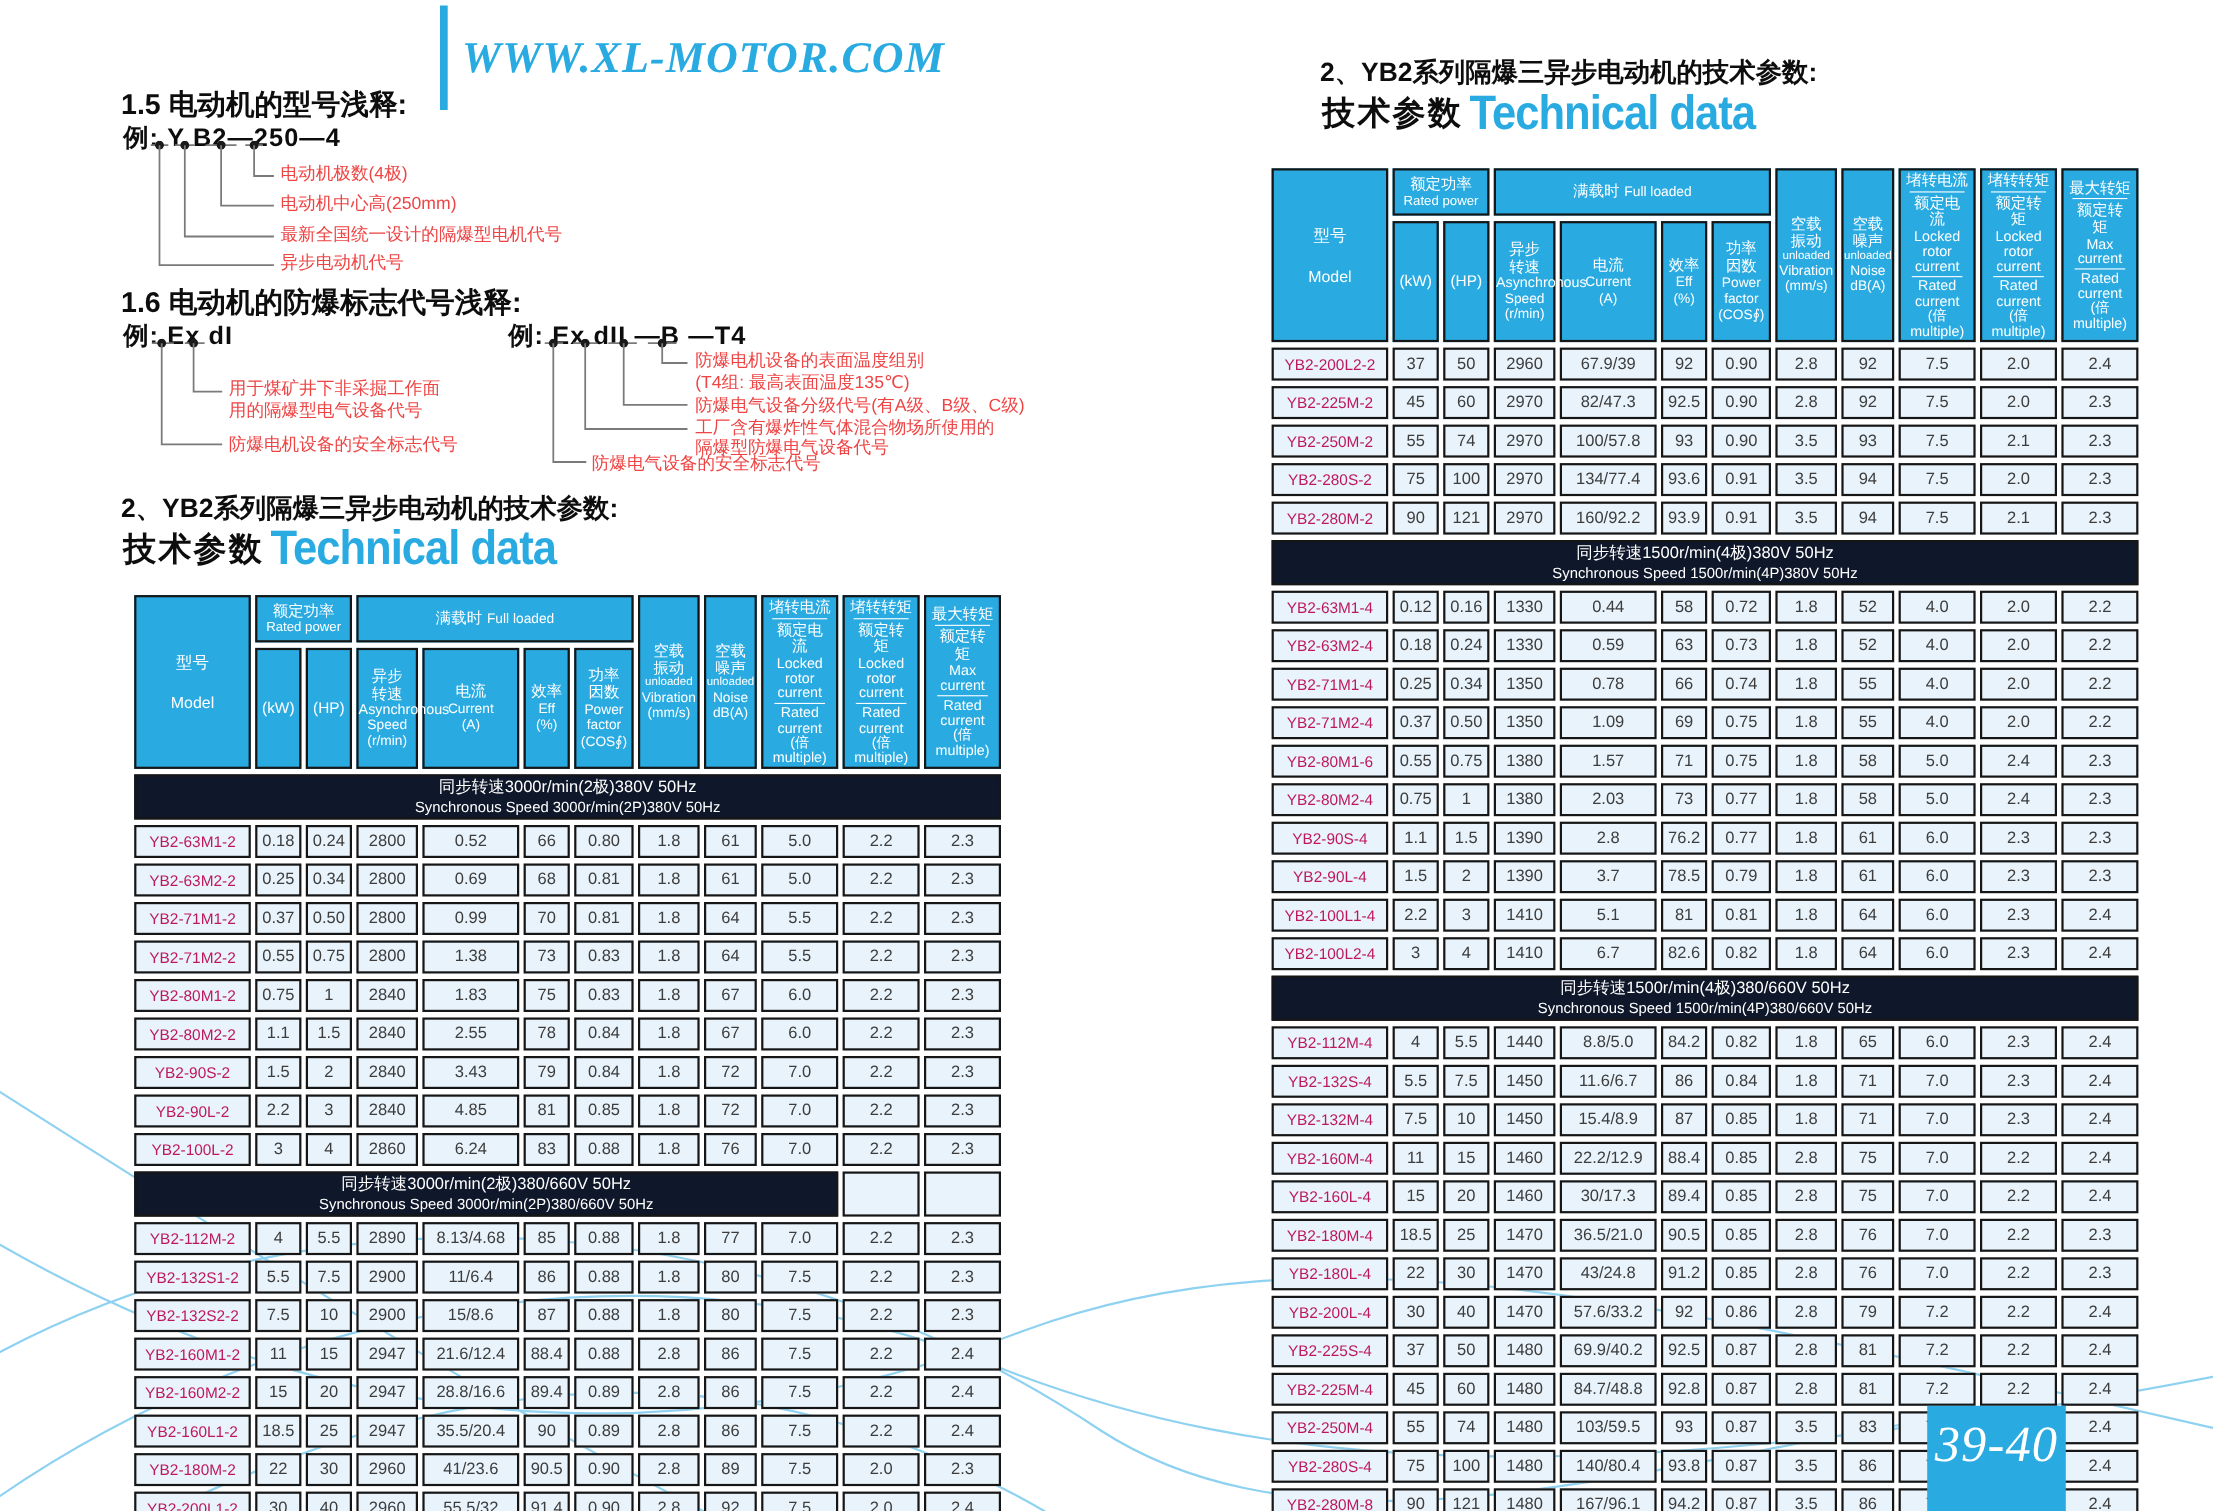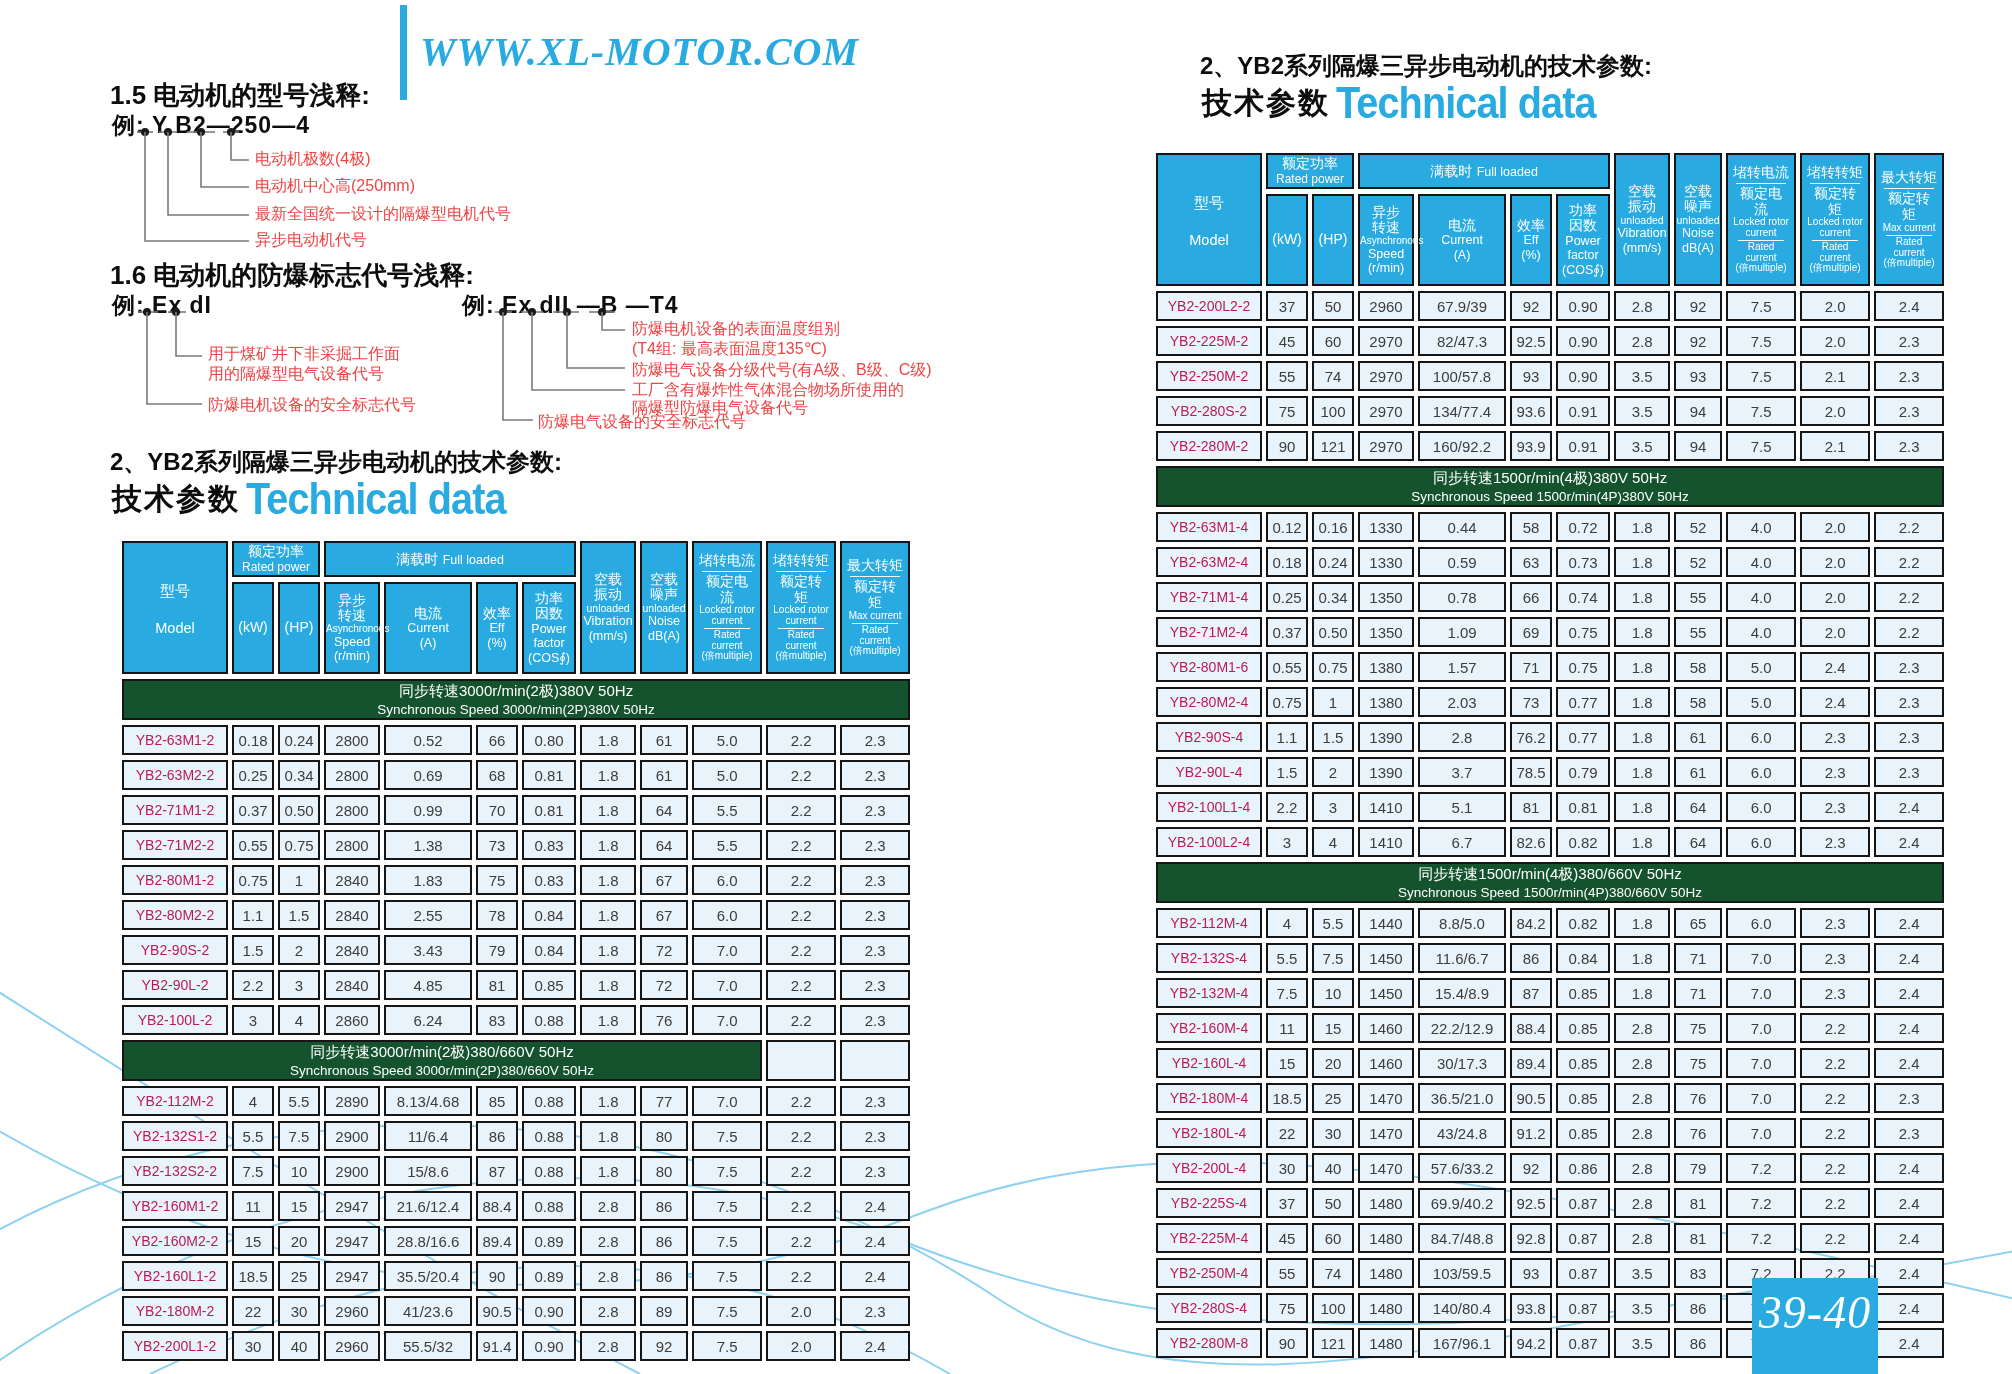--- a/index.html
+++ b/index.html
@@ -38,27 +38,27 @@
   
   table.dt{border-collapse:separate;border-spacing:4px 5px;table-layout:fixed;position:absolute;z-index:2;}
   .dt-left{left:118px;top:536px;width:786px;}
   .dt-right{left:1152px;top:148px;width:794px;}
   table.dt th,table.dt td{border:2.5px solid #161616;}
   table.dt thead th{background:#29abe2;color:#fff;font-weight:normal;vertical-align:middle;padding:1px 0;text-align:center;}
   table.dt thead tr:first-child th{height:30px;}
   table.dt thead tr:last-child th{height:86px;}
   table.dt tbody td{background:#e8f3fb;height:26px;font-size:15px;color:#3d3d3d;text-align:center;padding:0 2px;overflow:hidden;}
   table.dt tbody td.model{font-size:14px;color:#be185d;}
-  table.dt tr.band td{background:#14532d;color:#fff;height:36px;font-size:15px;line-height:1.3;}
+  table.dt tr.band td{background:#0f172a;color:#fff;height:36px;font-size:15px;line-height:1.3;}
   table.dt tr.band td.plain{background:#e8f3fb;}
   .band-en{font-size:13.5px;}
   .cn{font-size:14px;line-height:1.12;}
   .en{font-size:10.5px;line-height:1.08;}
   .enb{font-size:12.5px;line-height:1.15;}
-  .tiny{font-size:10px;line-height:1.05;}
+  .tiny{font-size:13px;line-height:1.05;}
   .fr{border-top:1.5px solid #fff;margin:2px 8px 0;padding-top:2px;}
   .fr2{border-top:1.2px solid #fff;margin:2px 10px 0;padding-top:1px;}
   .mh{margin:4px 0 20px;font-size:15px;}
   .mh2{font-size:14.5px;}
   .rp{font-size:12px;}
   
   .waves{left:0;top:0;width:2012px;height:1374px;z-index:0;pointer-events:none;}
   .page-badge{
     left:1752px;top:1278px;width:126px;height:96px;background:#29abe2;z-index:3;
     display:flex;justify-content:center;align-items:flex-start;

